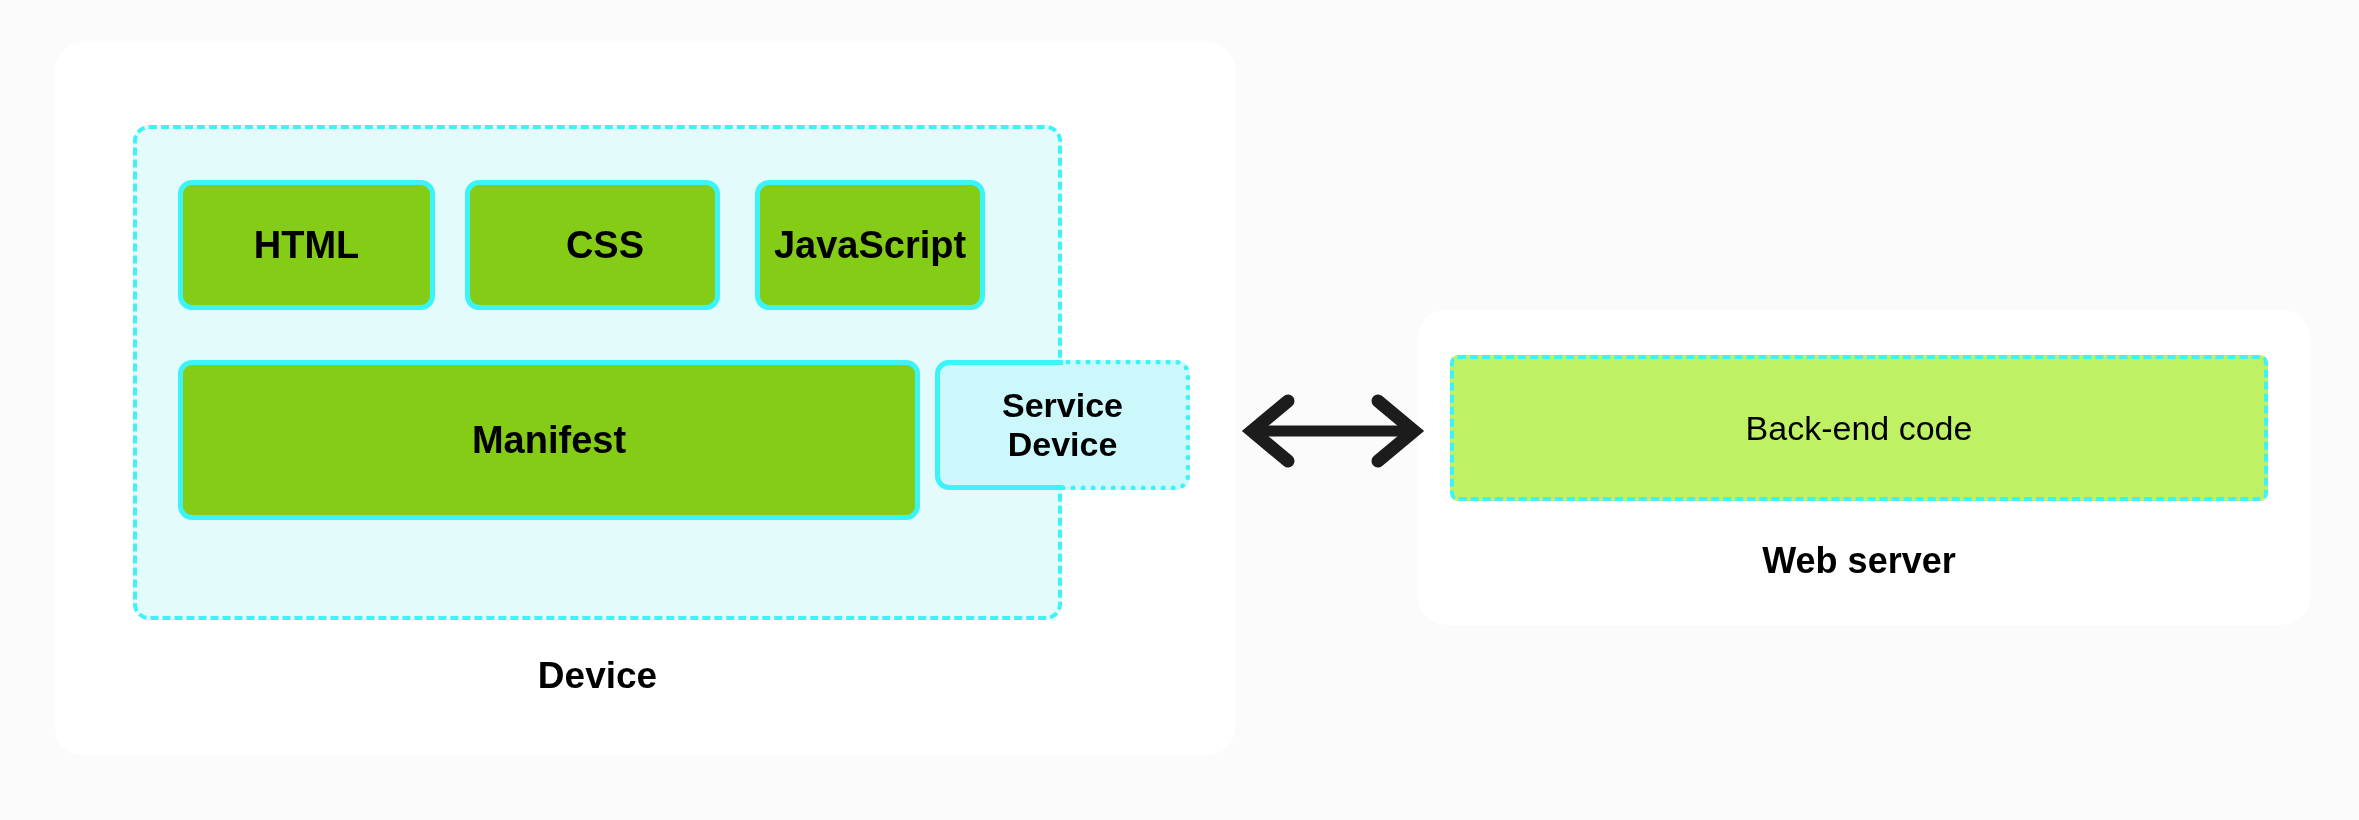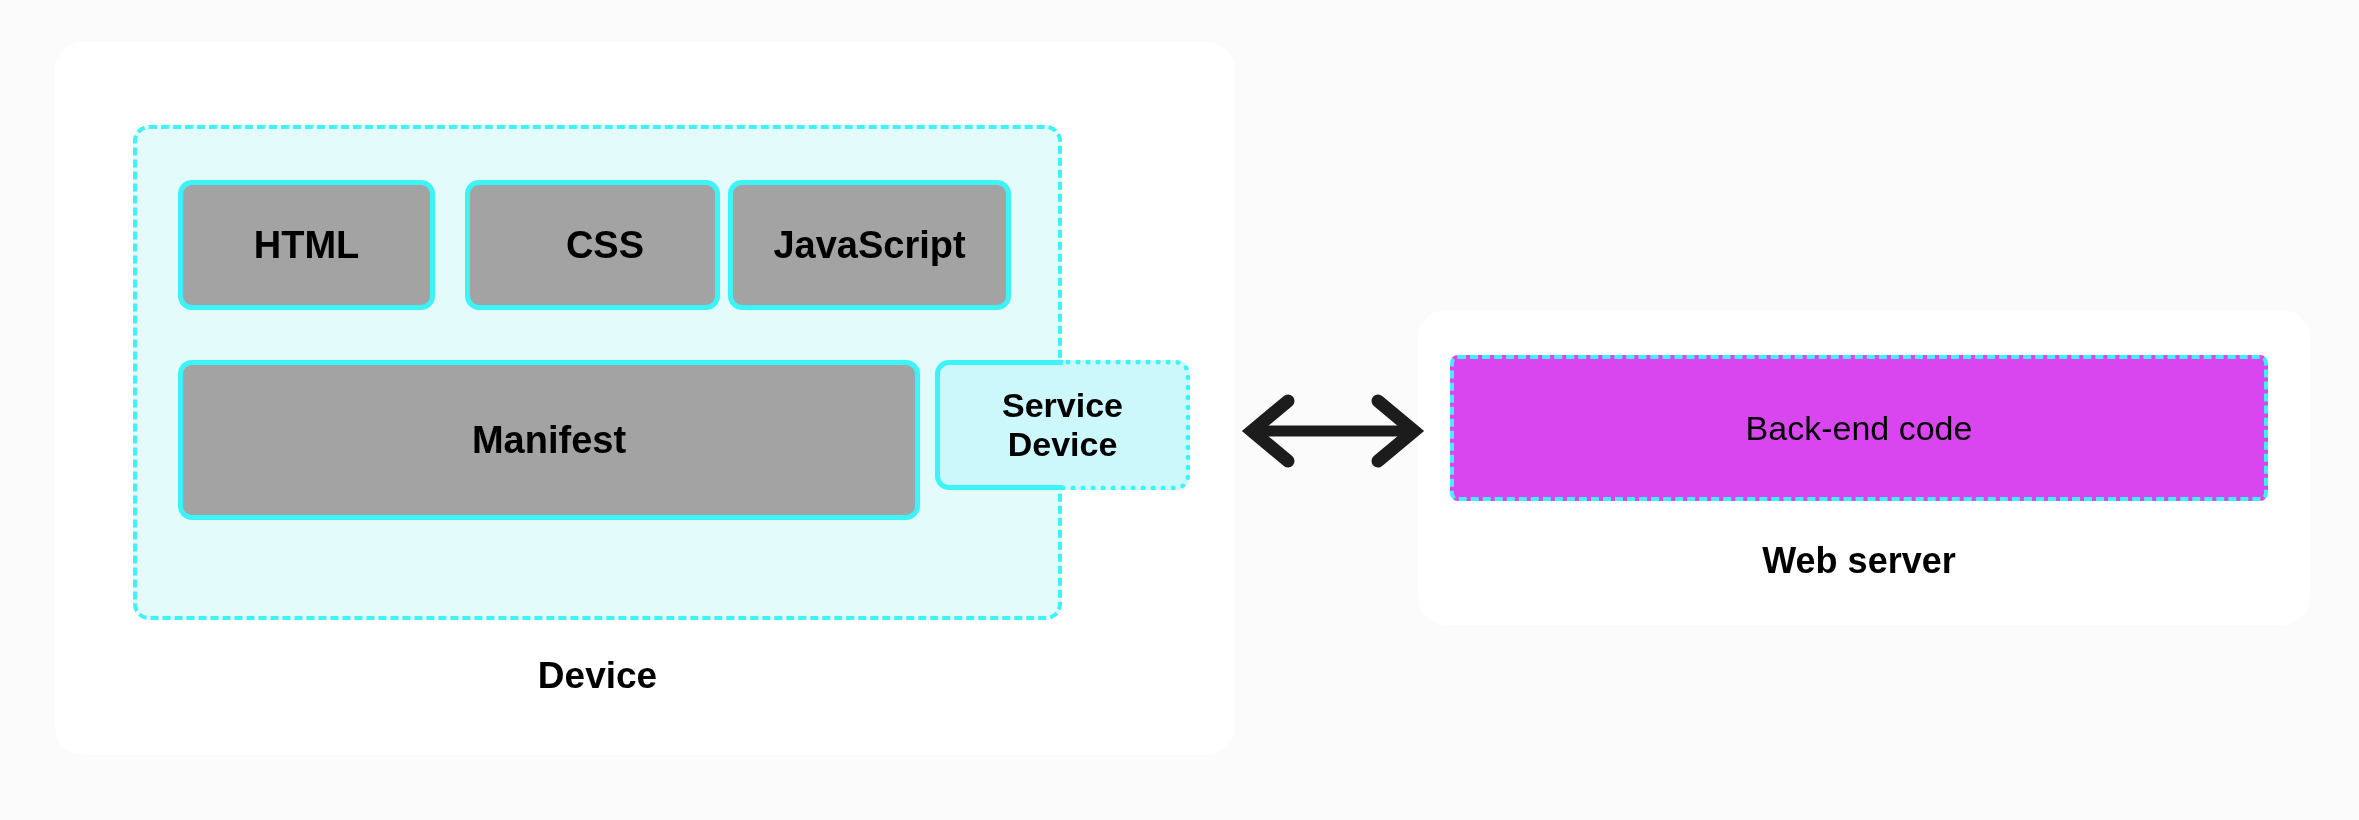--- a/index.html
+++ b/index.html
@@ -91,21 +91,21 @@
   }
 
   
   #backend-region {
     position: absolute;
     left: 1450px;
     top: 355px;
     width: 818px;
     height: 146px;
     box-sizing: border-box;
-    background: #d946ef;
+    background: #bef264;
     border: 4px dashed #3cf3f7;
     border-radius: 8px;
   }
 
   #backend-label {
     position: absolute;
     left: 0;
     top: 0;
     right: 0;
     bottom: 0;
@@ -115,35 +115,35 @@
     font-size: 34px;
     font-weight: normal;
     color: #000000;
     white-space: nowrap;
   }
 
   
   .tech-box {
     position: absolute;
     box-sizing: border-box;
-    background: #a3a3a3;
+    background: #84cc16;
     border: 5px solid #3cf3f7;
     border-radius: 14px;
     display: flex;
     align-items: center;
     justify-content: center;
     font-weight: bold;
     color: #000000;
     font-size: 38px;
     white-space: nowrap;
   }
 
   #box-html { left: 178px; top: 180px; width: 257px; height: 130px; }
   #box-css  { left: 465px; top: 180px; width: 255px; height: 130px; padding-left: 25px; }
-  #box-js   { left: 728px; top: 180px; width: 283px; height: 130px; justify-content: center; }
+  #box-js   { left: 755px; top: 180px; width: 230px; height: 130px; justify-content: center; }
 
   #box-manifest {
     left: 178px;
     top: 360px;
     width: 742px;
     height: 160px;
   }
 
   
   #sw-outside {

